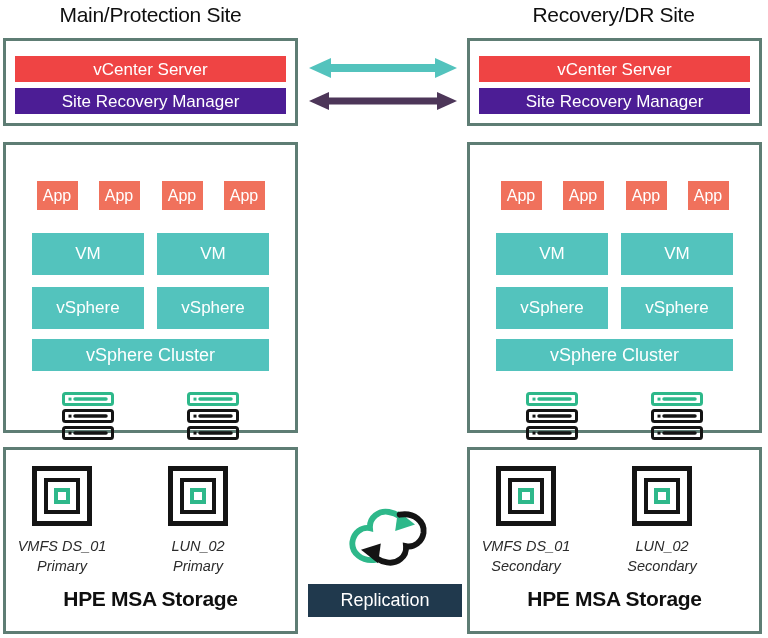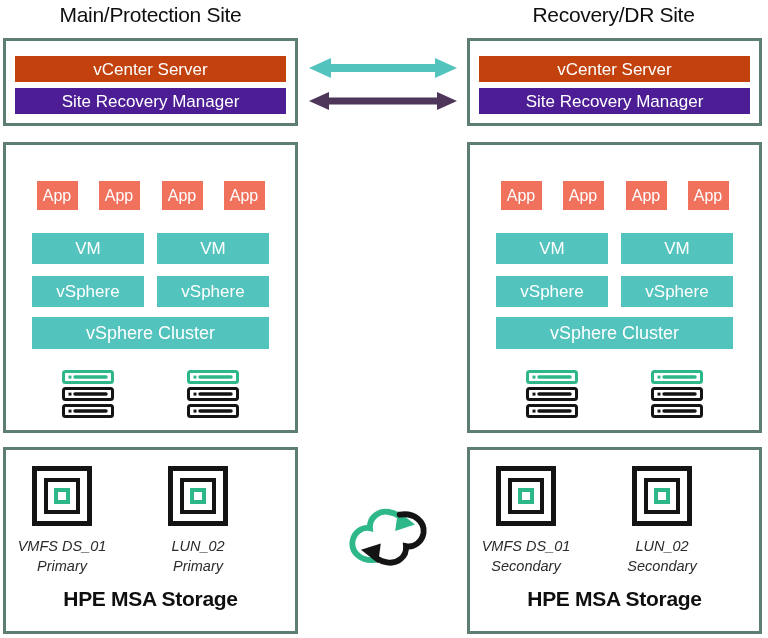--- a/index.html
+++ b/index.html
@@ -21,34 +21,34 @@
   .left-col  { left:3px;   width:295px; }
   .right-col { left:467px; width:295px; }
   .top-box    { top:38px;  height:88px;  padding:15px 9px 0 9px; }
   .mid-box    { top:142px; height:291px; padding:8px 26px; }
   .bottom-box { top:447px; height:187px; }
 
   .bar {
     height:26px; display:flex; align-items:center; justify-content:center;
     color:#fff; font-size:17px; line-height:1;
   }
-  .bar-teal   { background:#c2410c; }
+  .bar-teal   { background:#ef4444; }
   .bar-purple { background:#4c1d95; margin-top:6px; }
 
   .apps-row { margin-top:28px; display:flex; justify-content:space-between; }
   .apps-group { width:112px; display:flex; justify-content:center; gap:21px; }
   .app {
     width:41px; height:29px; background:#f0715c; color:#fff; font-size:16px;
     display:flex; align-items:center; justify-content:center;
   }
   .pair-row { display:flex; justify-content:space-between; }
   .row-vm      { margin-top:23px; }
   .row-vsphere { margin-top:12px; }
   .half-bar {
-    width:112px; height:31px; background:#53c3bd; color:#fff; font-size:17px;
+    width:112px; height:42px; background:#53c3bd; color:#fff; font-size:17px;
     display:flex; align-items:center; justify-content:center;
   }
   .cluster-bar {
     margin-top:10px; height:32px; background:#53c3bd; color:#fff; font-size:18px;
     display:flex; align-items:center; justify-content:center;
   }
   .servers-row { margin-top:21px; display:flex; justify-content:space-between; }
   .server-col { width:112px; display:flex; justify-content:center; }
 
   .storage-row { margin-top:16px; display:flex; justify-content:flex-start; gap:24px;font-style:italic; }
@@ -285,14 +285,15 @@
     <g>
       <path d="M37,65 C21,68 9,57 10.5,45 C12,35 21,28 30,30 C29,18 40,10 51,12 C60,13.5 66.5,18.5 68.5,24" fill="none" stroke="#2eb88a" stroke-width="6.5" stroke-linecap="round"></path>
       <polygon points="61,11 80,26 58,33" fill="#2eb88a"></polygon>
     </g>
     <g transform="rotate(180 50 40)">
       <path d="M37,65 C21,68 9,57 10.5,45 C12,35 21,28 30,30 C29,18 40,10 51,12 C60,13.5 66.5,18.5 68.5,24" fill="none" stroke="#141414" stroke-width="6.5" stroke-linecap="round"></path>
       <polygon points="61,11 80,26 58,33" fill="#141414"></polygon>
     </g>
   </svg>
 
+  <div class="badge badge-replication">Replication</div>
 
 </div>
 
 </body></html>

